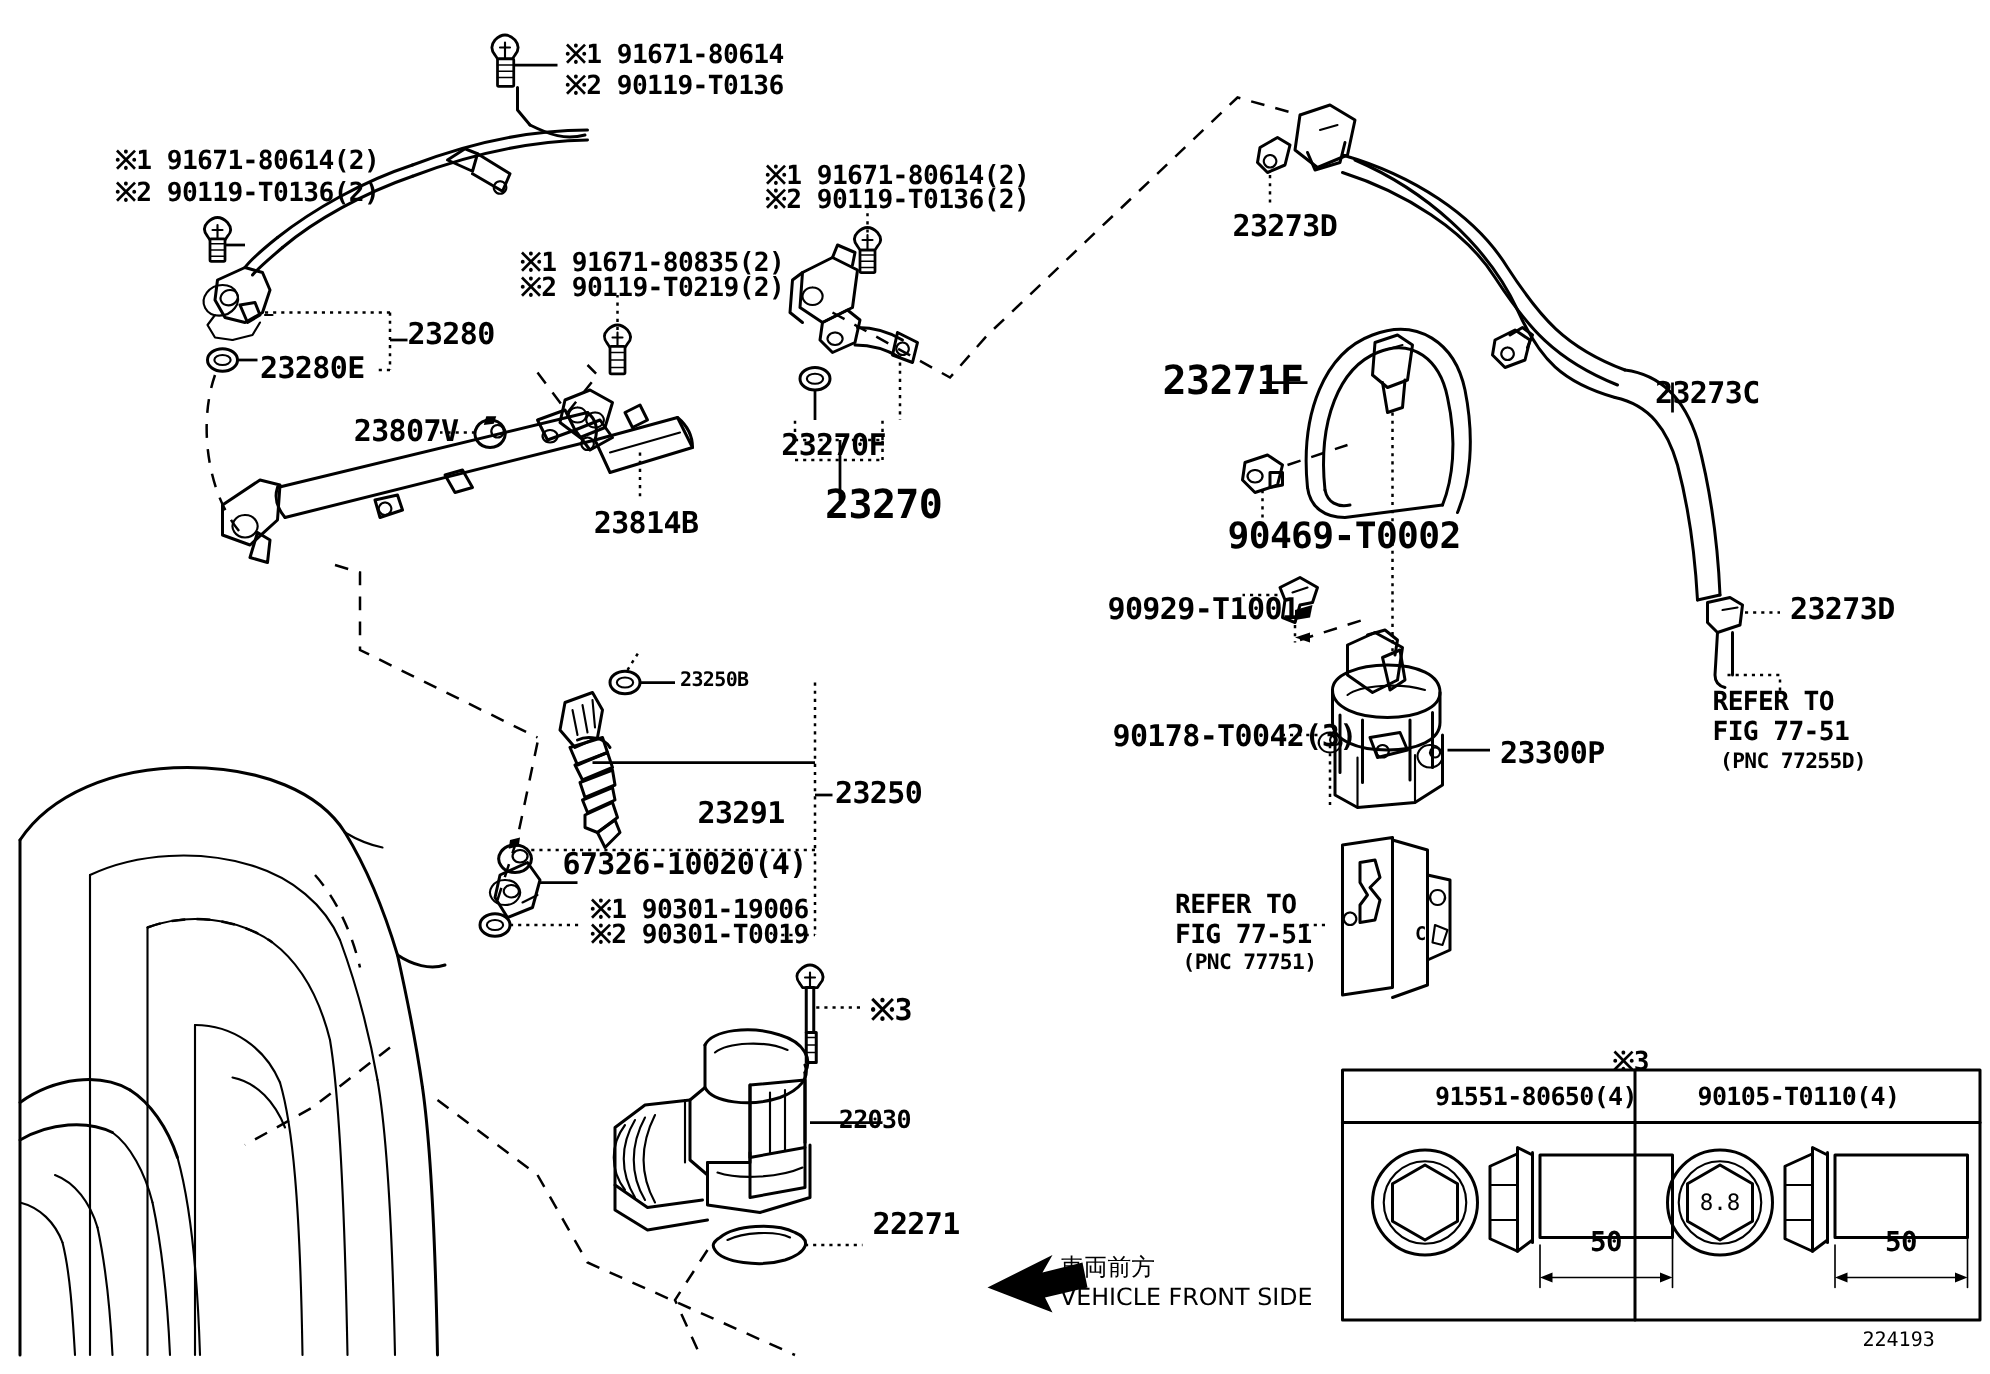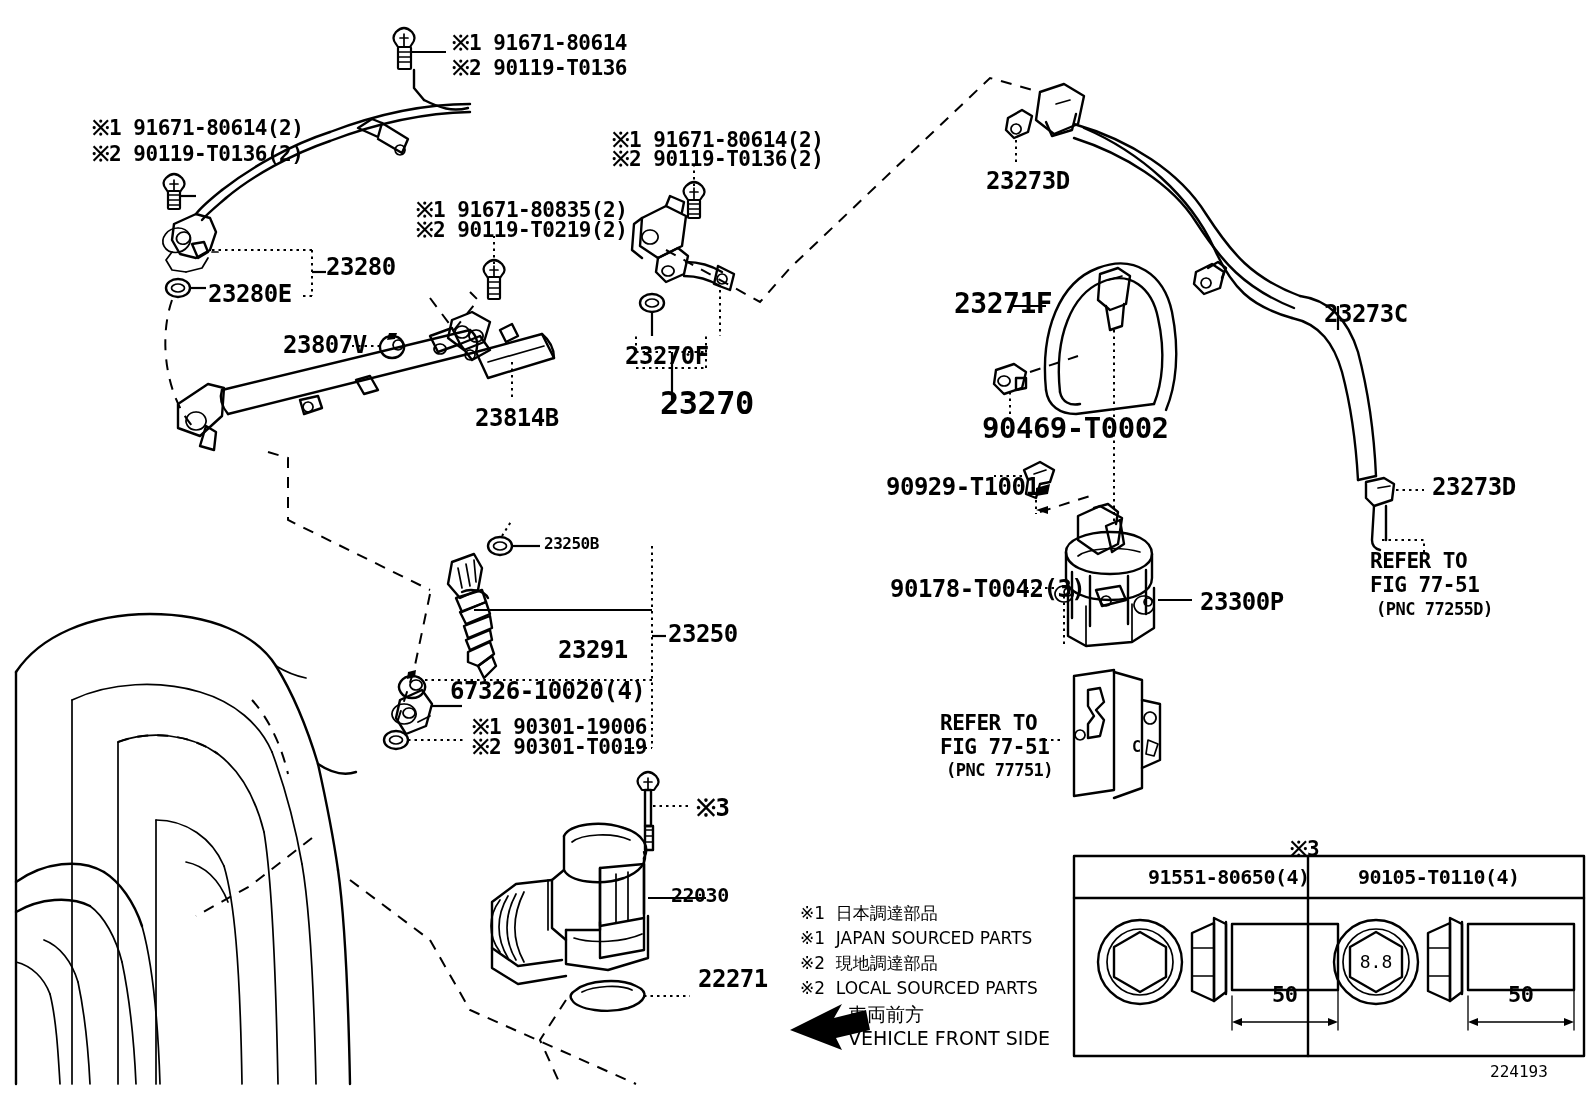--- a/index.html
+++ b/index.html
@@ -426,42 +426,36 @@
   <div class="lbl" style="left:558px;top:637px;font-size:24px;">23291</div>
   <div class="lbl" style="left:450px;top:678px;font-size:24px;">67326-10020(4)</div>
   <div class="lbl" style="left:472px;top:714px;">※1 90301-19006</div>
   <div class="lbl" style="left:472px;top:734px;">※2 90301-T0019</div>
 
   <div class="lbl" style="left:696px;top:795px;font-size:24px;">※3</div>
   <div class="lbl" style="left:671px;top:882px;font-size:20px;">22030</div>
   <div class="lbl" style="left:698px;top:966px;font-size:24px;">22271</div>
 
   <div class="lbl" style="left:986px;top:168px;font-size:24px;">23273D</div>
-  <div class="lbl" style="left:930px;top:291px;font-size:28px;margin-left:24px;">23271F</div>
+  <div class="lbl" style="left:930px;top:291px;font-size:32px;">23271F</div>
   <div class="lbl" style="left:1308px;top:301px;font-size:24px;margin-left:16px;">23273C</div>
   <div class="lbl" style="left:1432px;top:474px;font-size:24px;">23273D</div>
   <div class="lbl" style="left:954px;top:415px;font-size:29px;margin-left:28px;">90469-T0002</div>
   <div class="lbl" style="left:886px;top:474px;font-size:24px;">90929-T1001</div>
   <div class="lbl" style="left:890px;top:576px;font-size:24px;">90178-T0042(3)</div>
   <div class="lbl" style="left:1200px;top:589px;font-size:24px;">23300P</div>
 
   <div class="lbl" style="left:1370px;top:548px;font-size:21px;">REFER TO</div>
   <div class="lbl" style="left:1370px;top:572px;font-size:21px;">FIG 77-51</div>
   <div class="lbl sm" style="left:1376px;top:597px;font-size:17px;">(PNC 77255D)</div>
 
   <div class="lbl" style="left:940px;top:710px;font-size:21px;">REFER TO</div>
   <div class="lbl" style="left:940px;top:734px;font-size:21px;">FIG 77-51</div>
   <div class="lbl sm" style="left:946px;top:758px;font-size:17px;">(PNC 77751)</div>
 
-  <div style="position:absolute;left:800px;top:901px;">
-    <div class="legend" style="position:relative;left:0;top:0;">※1  日本調達部品</div>
-    <div class="legend" style="position:relative;left:0;top:0;">※1  JAPAN SOURCED PARTS</div>
-    <div class="legend" style="position:relative;left:0;top:0;">※2  現地調達部品</div>
-    <div class="legend" style="position:relative;left:0;top:0;">※2  LOCAL SOURCED PARTS</div>
-  </div>
 
   <div class="legend" style="left:848px;top:1002px;font-size:19px;">車両前方</div>
   <div class="legend" style="left:848px;top:1026px;font-size:19px;">VEHICLE FRONT SIDE</div>
 
   <div class="lbl" style="left:1290px;top:836px;font-size:21px;">※3</div>
   <div class="lbl tblhdr" style="left:1148px;top:864px;">91551-80650(4)</div>
   <div class="lbl tblhdr" style="left:1358px;top:864px;">90105-T0110(4)</div>
   <div class="lbl" style="left:1272px;top:982px;font-size:22px;">50</div>
   <div class="lbl" style="left:1508px;top:982px;font-size:22px;">50</div>
 

